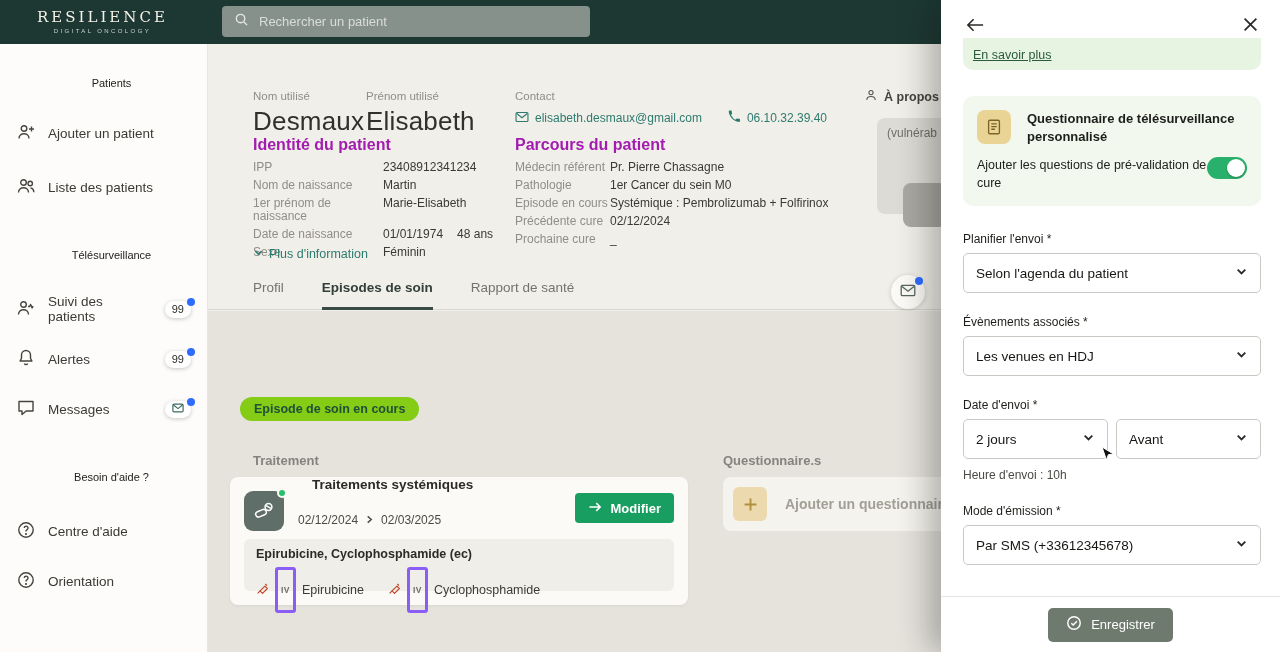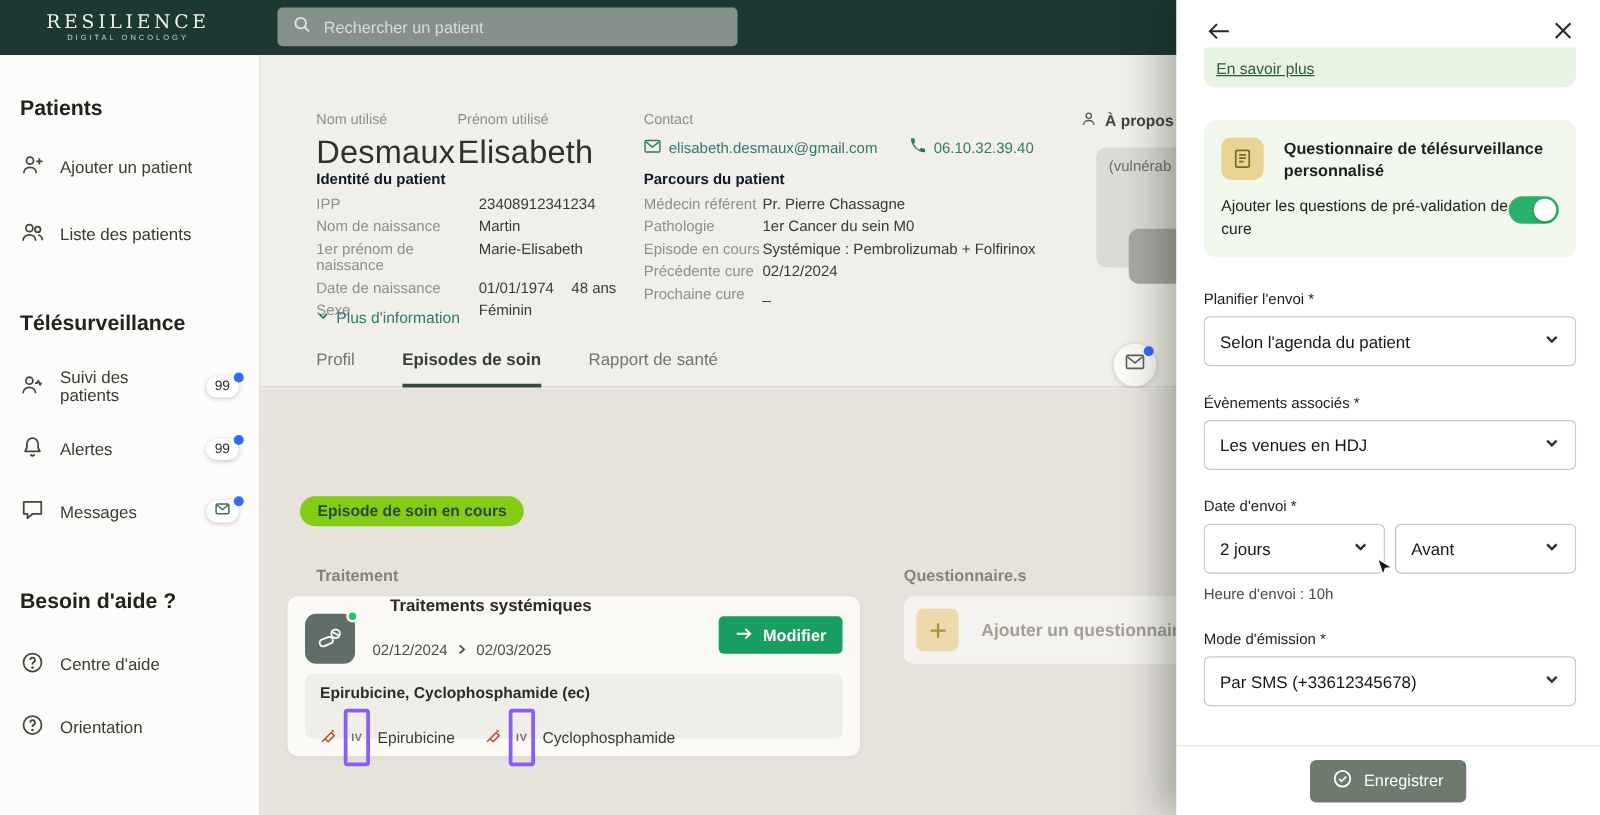--- a/index.html
+++ b/index.html
@@ -14,37 +14,37 @@
   .header { position:absolute; top:0; left:0; width:100%; height:44px; background:#1d3833; z-index:5; }
   .brand { position:absolute; left:37px; top:8px; text-align:center; }
   .brand-name { font-family:"DejaVu Serif", serif; font-size:15px; letter-spacing:3px; color:#f4f1e7; }
   .brand-sub { font-size:6px; letter-spacing:2.4px; color:#cdd5cd; margin-top:2px; }
   .search-box { position:absolute; left:222px; top:6px; width:368px; height:31px; background:#87918c; border-radius:4px; display:flex; align-items:center; padding:0 12px; gap:10px; }
   .search-box input { flex:1; background:transparent; border:none; outline:none; font-size:13px; color:#eef1ef; font-family:"Liberation Sans", sans-serif; }
   .search-box input::placeholder { color:#d9ddda; }
 
   
   .sidebar { position:absolute; left:0; top:44px; width:208px; bottom:0; background:#fdfcfa; border-right:1px solid #e8e6e1; z-index:4; }
-  .side-title { margin:33px 0 0 16px; font-size:17px; font-weight:700; color:#23221e; height:16px; }
+  .side-title { margin:33px 0 0 16px; font-size:11px; font-weight:400; color:#23221e; height:16px;text-align:center; }
   .side-title.later { margin-top:52px; }
   .side-item { display:flex; align-items:center; gap:12px; margin:30px 16px 0 16px; height:20px; font-size:13.5px; color:#3b3a35; cursor:pointer; position:relative; }
   .side-item.first { margin-top:34px; }
   .side-item svg { flex:0 0 auto; color:#45443f; }
   .badge { margin-left:auto; position:relative; background:#fff; border-radius:10px; padding:2px 7px; font-size:11px; color:#2b2b27; box-shadow:0 1px 4px rgba(0,0,0,.22); line-height:13px; }
   .badge .dot, .mail-dot { position:absolute; top:-3px; right:-4px; width:8px; height:8px; border-radius:50%; background:#2f6bff; }
 
   
   .main { position:absolute; left:208px; top:44px; right:0; bottom:0; background:#f1efe9; z-index:1; }
   .flabel { font-size:11.5px; color:#908e88; }
   .pname { position:absolute; top:46px; }
   .pname .big { font-size:26px; color:#31302b; margin-top:4px; letter-spacing:.2px; }
   .contact { position:absolute; left:307px; top:46px; }
   .contact-rows { display:flex; gap:26px; margin-top:8px; align-items:center; }
   .clink { display:flex; align-items:center; gap:6px; font-size:12px; color:#2d7a6e; cursor:pointer; }
-  .sec-head { font-size:12px; font-weight:700; color:#0f172a; margin-bottom:7px; }
+  .sec-head { font-size:16px; font-weight:700; color:#a21caf; margin-bottom:7px; }
   .identity { position:absolute; left:45px; top:92px; }
   .igrid { display:grid; grid-template-columns:130px auto; row-gap:5px; font-size:12px; line-height:13px; }
   .parcours { position:absolute; left:307px; top:92px; }
   .pgrid { display:grid; grid-template-columns:95px auto; row-gap:5px; font-size:12px; line-height:13px; }
   .glabel { color:#908e88; }
   .gvalue { color:#3a3934; }
   .age { margin-left:14px; }
   .more-info { position:absolute; left:45px; top:203px; display:flex; align-items:center; gap:5px; font-size:12.5px; color:#2d7a6e; cursor:pointer; }
   .about { position:absolute; left:656px; top:44px; display:flex; align-items:center; gap:6px; font-size:12.5px; color:#44433e; font-weight:600; }
   .about-box { position:absolute; left:669px; top:74px; width:246px; height:96px; background:#dddbd5; border-radius:8px; padding:8px 10px; font-size:12px; color:#6f6e68; }

